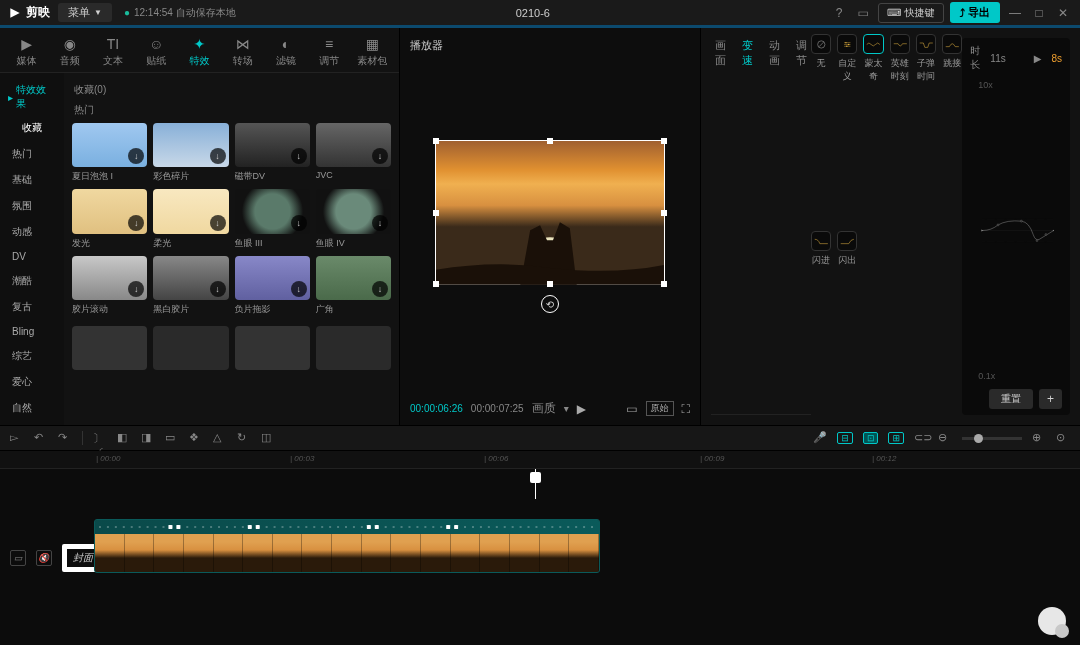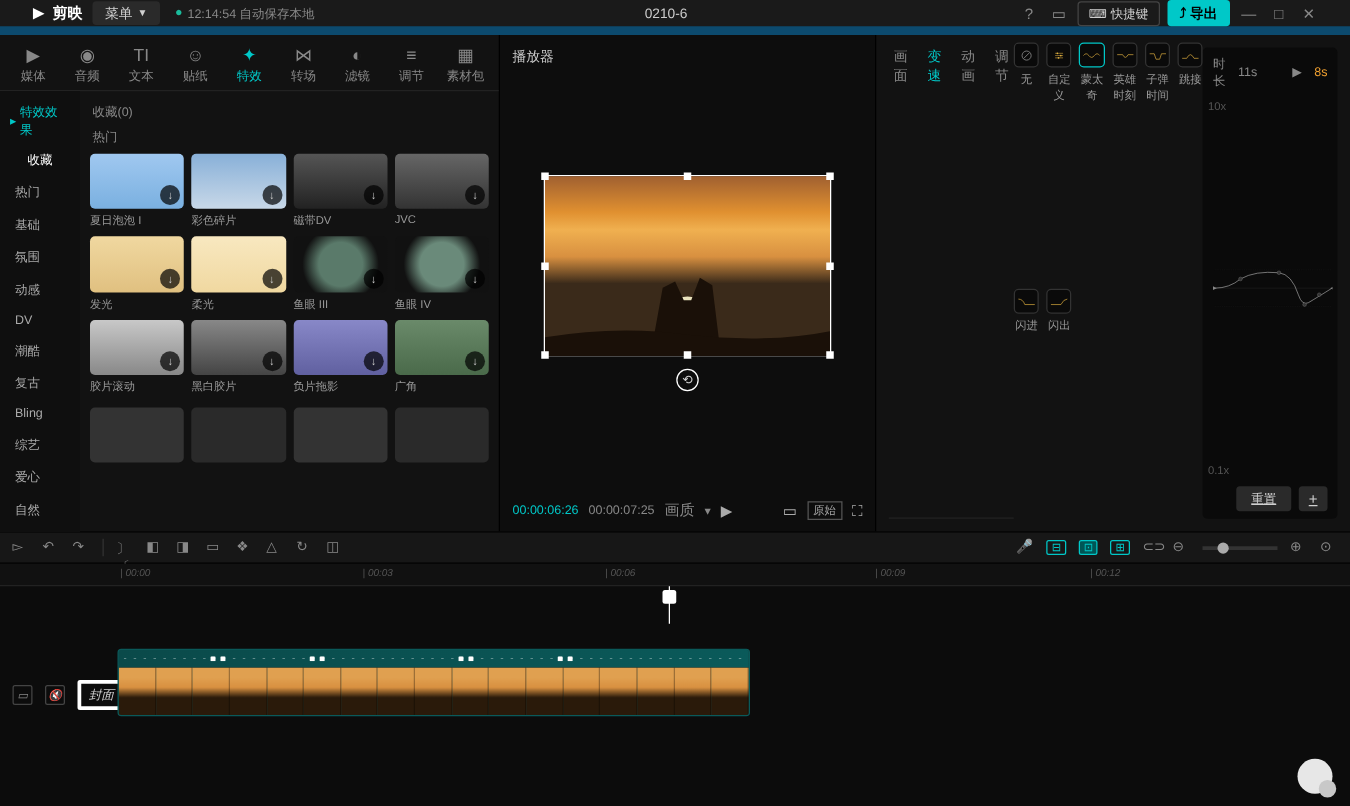--- a/index.html
+++ b/index.html
@@ -1,17 +1,17 @@
 <!DOCTYPE html>
 <html><head>
 <meta charset="utf-8">
 <style>
 * { margin: 0; padding: 0; box-sizing: border-box; font-family: "Microsoft YaHei", sans-serif; }
 body { background: #101010; color: #d0d0d0; width: 1080px; height: 645px; overflow: hidden; font-size: 11px; position: relative; }
-.titlebar { height: 28px; background: #1a1a1a; display: flex; align-items: center; padding: 0 24px; border-bottom: 7px solid #0c4a6e; }
+.titlebar { height: 28px; background: #1a1a1a; display: flex; align-items: center; padding: 0 8px; border-bottom: 3px solid #0c4a6e; }
 .titlebar .logo { color: #fff; font-weight: bold; font-size: 12px; margin-right: 8px; display:flex; align-items:center; gap:4px;}
 .titlebar .menu { background: #2a2a2a; padding: 2px 10px; border-radius: 3px; font-size: 11px; margin-right:4px; cursor:pointer; display:flex; align-items:center; gap:4px;}
 .titlebar .sync { color:#1abc9c; font-size:10px; margin-left:8px; display:flex; align-items:center; gap:4px;}
 .titlebar .sync-txt { color:#888; font-size:10px; margin-left:4px;}
 .titlebar .center { flex:1; text-align:center; color:#ccc; font-size:11px; }
 .titlebar .right { display:flex; align-items:center; gap:6px; }
 .titlebar .pill { border:1px solid #444; padding:2px 8px; border-radius:3px; font-size:10px; cursor:pointer; display:flex; align-items:center; gap:3px;}
 .titlebar .export { background:#00c8c8; color:#000; padding:3px 10px; border-radius:3px; font-weight:bold; cursor:pointer; display:flex; align-items:center; gap:3px;}
 .titlebar .winbtn { width:18px; text-align:center; cursor:pointer; color:#888; font-size:12px;}
 .main { display:flex; height: 397px; }
@@ -52,37 +52,37 @@
 .right-panel .subtab.active { background:#2a2a2a; color:#fff;}
 .presets { display:grid; grid-template-columns: repeat(6, 1fr); gap:6px; margin-bottom:6px;}
 .preset { text-align:center; cursor:pointer;}
 .preset .box { aspect-ratio:1; border:1px solid #333; border-radius:4px; display:flex; align-items:center; justify-content:center; background:#0a0a0a; position:relative;}
 .preset.sel .box { border-color:#00c8c8;}
 .preset .lbl { font-size:9px; color:#999; margin-top:3px;}
 .preset svg { width:80%; height:60%;}
 .graph { flex:1; background:#0a0a0a; border-radius:4px; margin-top:4px; display:flex; flex-direction:column;}
 .graph .ghead { display:flex; align-items:center; padding:6px 8px; font-size:10px; color:#888; gap:10px;}
 .graph .ghead .r { margin-left:auto; color:#f0a030;}
-.graph .gbody { flex:1; position:relative; margin:0 4px;}
+.graph .gbody { flex:1; position:relative; margin:0 16px;}
 .graph .ylabel { position:absolute; left:0; font-size:9px; color:#555;}
-.graph .gfoot { display:flex; justify-content:flex-end; gap:6px; padding:6px 8px;text-decoration:underline;}
+.graph .gfoot { display:flex; justify-content:flex-end; gap:6px; padding:6px 8px;}
 .graph .btn { background:#2a2a2a; padding:3px 12px; border-radius:3px; font-size:10px; cursor:pointer;}
 .graph .plus { background:#2a2a2a; padding:3px 8px; border-radius:3px; font-size:12px; cursor:pointer;}
 .toolbar { height:26px; background:#171717; display:flex; align-items:center; padding:0 10px; gap:10px; border-top:1px solid #000; border-bottom:1px solid #000;}
 .toolbar .tb { width:14px; height:14px; cursor:pointer; color:#888;}
 .toolbar .spacer { flex:1;}
 .toolbar .snap { color:#00c8c8; border:1px solid #00c8c8; padding:0 3px; border-radius:2px; font-size:9px; cursor:pointer;}
 .toolbar .snap.active { background:#005555;}
 .timeline { height:194px; background:#0c0c0c; position:relative; overflow:hidden;font-style:italic;}
 .timeline .ruler { height:18px; background:#111; position:relative; border-bottom:1px solid #222;}
 .timeline .tick { position:absolute; top:3px; font-size:8px; color:#555;}
 .timeline .tracks { position:relative; padding-top:30px;}
 .timeline .track-head { position:absolute; left:10px; display:flex; gap:10px; align-items:center; top:75px;}
 .timeline .th-btn { width:16px; height:16px; border:1px solid #444; border-radius:2px; display:flex; align-items:center; justify-content:center; font-size:9px; cursor:pointer; color:#888;}
-.timeline .th-cover { font-size:10px; padding:2px 6px; border:3px solid #ffffff; border-radius:2px; cursor:pointer;}
+.timeline .th-cover { font-size:10px; padding:2px 6px; border:5px solid #ffffff; border-radius:2px; cursor:pointer;}
 .timeline .clip { position:absolute; top:50px; left:94px; height:54px; border:1px solid #0a5a5a; border-radius:3px; overflow:hidden; background:#114444;}
 .timeline .clip .speedbar { height:14px; background:linear-gradient(to right, #0a4a4a, #0a5a5a); display:flex; align-items:center; padding:0 4px; gap:3px;}
 .timeline .clip .dots { flex:1; height:4px; position:relative;}
 .timeline .clip .thumbs { height:40px; display:flex;}
 .timeline .clip .thumb { flex:1; background:linear-gradient(to top, #2a1a0a 40%, #d89040 60%, #e0a050 80%); border-right:1px solid rgba(0,0,0,.3);}
 .timeline .playhead { position:absolute; top:0; bottom:0; width:1px; background:#fff;}
 .timeline .playhead::before { content:''; position:absolute; top:3px; left:-5px; width:11px; height:11px; background:#fff; border-radius:2px;}
 .watermark { position:absolute; bottom:10px; right:14px; color:#fff; font-size:22px; font-weight:bold; display:flex; align-items:center; gap:6px; opacity:.9;}
 .watermark .wico { width:28px; height:28px; background:#fff; border-radius:50%; position:relative;}
 .watermark .wico::after { content:''; position:absolute; right:-3px; bottom:-3px; width:14px; height:14px; background:#ddd; border-radius:50%;}

